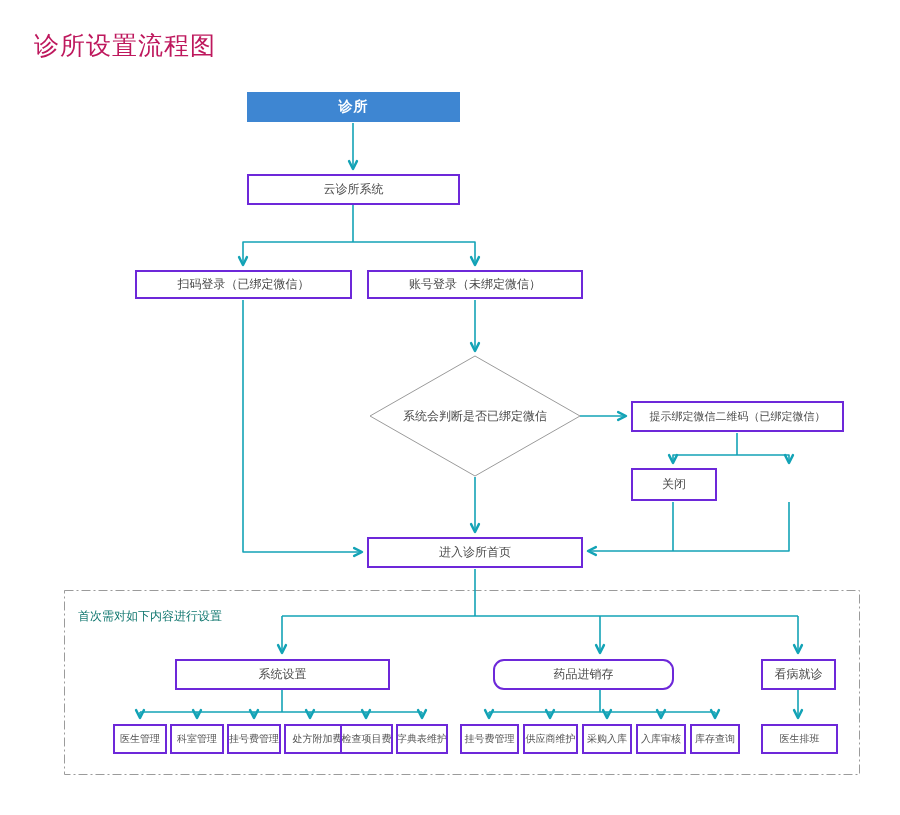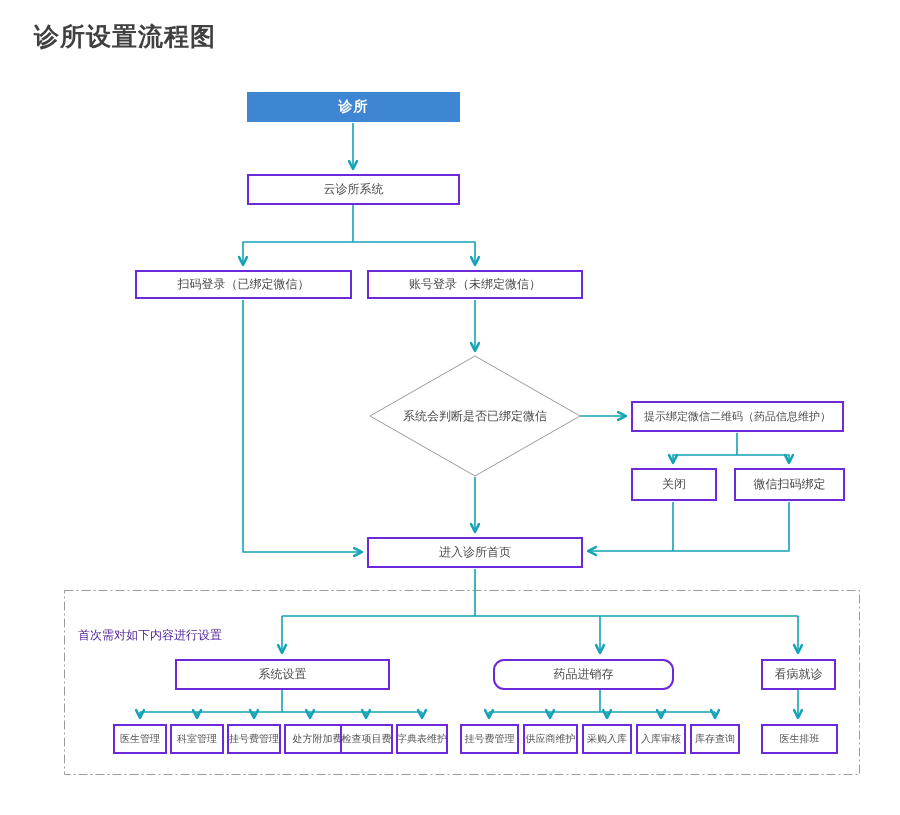--- a/index.html
+++ b/index.html
@@ -2,42 +2,42 @@
 <html><head>
 <meta charset="utf-8">
 <style>
   html,body { margin:0; padding:0; background:#ffffff; }
   #canvas {
     position:relative; width:900px; height:815px; background:#ffffff;
     font-family:"Liberation Sans","DejaVu Sans",sans-serif; overflow:hidden;
   }
   #connectors { position:absolute; left:0; top:0; width:900px; height:815px; z-index:1; }
   .page-title {
-    position:absolute; left:34px; top:20px; z-index:3;
-    font-size:25px; font-weight:700; color:#404040; letter-spacing:1px;
+    position:absolute; left:34px; top:29px; z-index:3;
+    font-size:25px; font-weight:400; color:#be185d; letter-spacing:1px;
   }
   .node {
     position:absolute; z-index:2; box-sizing:border-box;
     background:#ffffff; border:2px solid #6d28d9;
     display:flex; align-items:center; justify-content:center;
     font-size:12px; color:#4a4a4a; white-space:nowrap; overflow:hidden;
   }
   .node.blue {
     background:#3e86d2; border-color:#3e86d2; color:#ffffff;
     font-weight:700; font-size:14px; letter-spacing:1px;
   }
   .node.long { font-size:11px; }
   .node.small { font-size:10px; color:#555555; }
   .diamond-label {
     position:absolute; z-index:2; display:flex; align-items:center; justify-content:center;
     font-size:12px; color:#4a4a4a; white-space:nowrap;
   }
   .section-label {
-    position:absolute; left:78px; top:627px; z-index:2;
-    font-size:12px; color:#4c1d95;text-align:right;
+    position:absolute; left:78px; top:608px; z-index:2;
+    font-size:12px; color:#0f766e;text-align:right;
   }
 </style>
 </head>
 <body>
 
 <div id="canvas">
 
   <div class="page-title">诊所设置流程图</div>
 
   <svg id="connectors" width="900" height="815" viewBox="0 0 900 815" xmlns="http://www.w3.org/2000/svg">
@@ -104,25 +104,24 @@
   <div class="node blue" style="left:247px; top:92px; width:213px; height:30px;">诊所</div>
 
   <div class="node" style="left:247px; top:174px; width:213px; height:31px;">云诊所系统</div>
 
   <div class="node" style="left:135px; top:270px; width:217px; height:29px;">扫码登录（已绑定微信）</div>
 
   <div class="node" style="left:367px; top:270px; width:216px; height:29px;">账号登录（未绑定微信）</div>
 
   <div class="diamond-label" style="left:380px; top:402px; width:190px; height:28px;">系统会判断是否已绑定微信</div>
 
-  <div class="node long" style="left:631px; top:401px; width:213px; height:31px;">提示绑定微信二维码（药品信息维护）</div>
+  <div class="node long" style="left:631px; top:401px; width:213px; height:31px;">提示绑定微信二维码（已绑定微信）</div>
 
   <div class="node" style="left:631px; top:468px; width:86px; height:33px;">关闭</div>
 
-  <div class="node" style="left:734px; top:468px; width:111px; height:33px;">微信扫码绑定</div>
 
   <div class="node" style="left:367px; top:537px; width:216px; height:31px;text-align:right;">进入诊所首页</div>
 
   <div class="section-label">首次需对如下内容进行设置</div>
 
   <div class="node" style="left:175px; top:659px; width:215px; height:31px;">系统设置</div>
 
   <div class="node" style="left:493px; top:659px; width:181px; height:31px;border-radius:11px;">药品进销存</div>
 
   <div class="node" style="left:761px; top:659px; width:75px; height:31px;">看病就诊</div>

